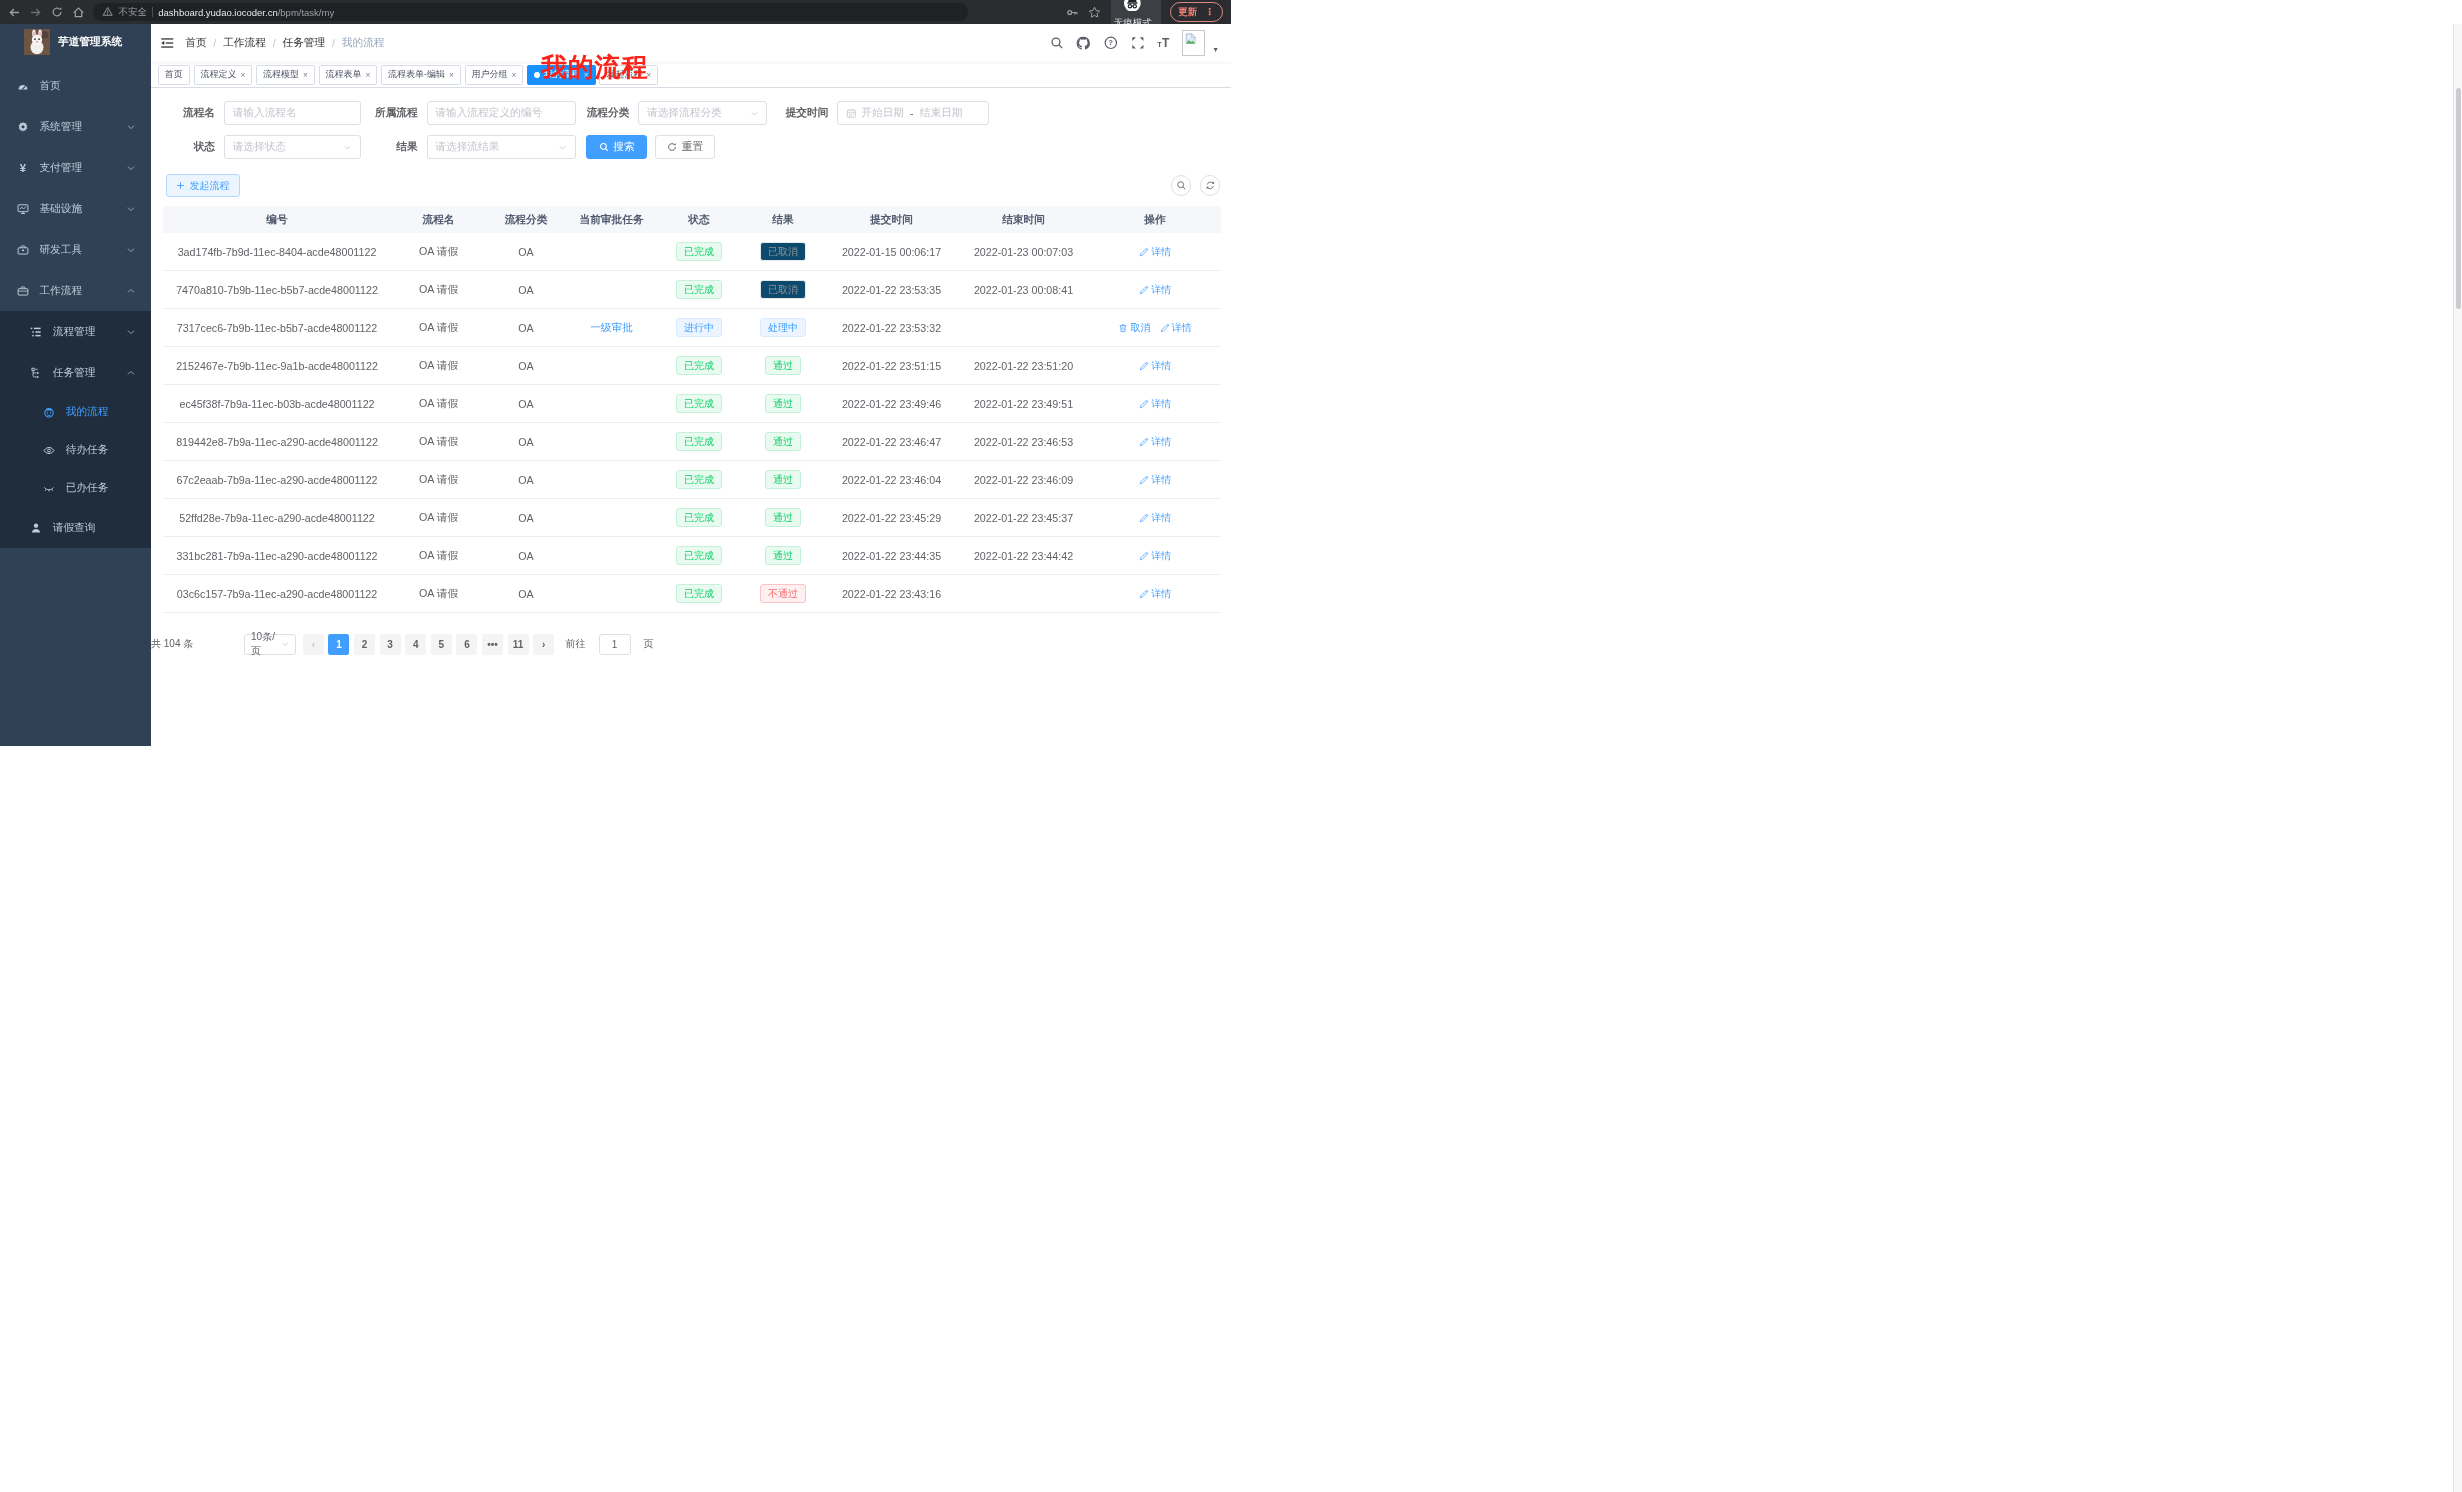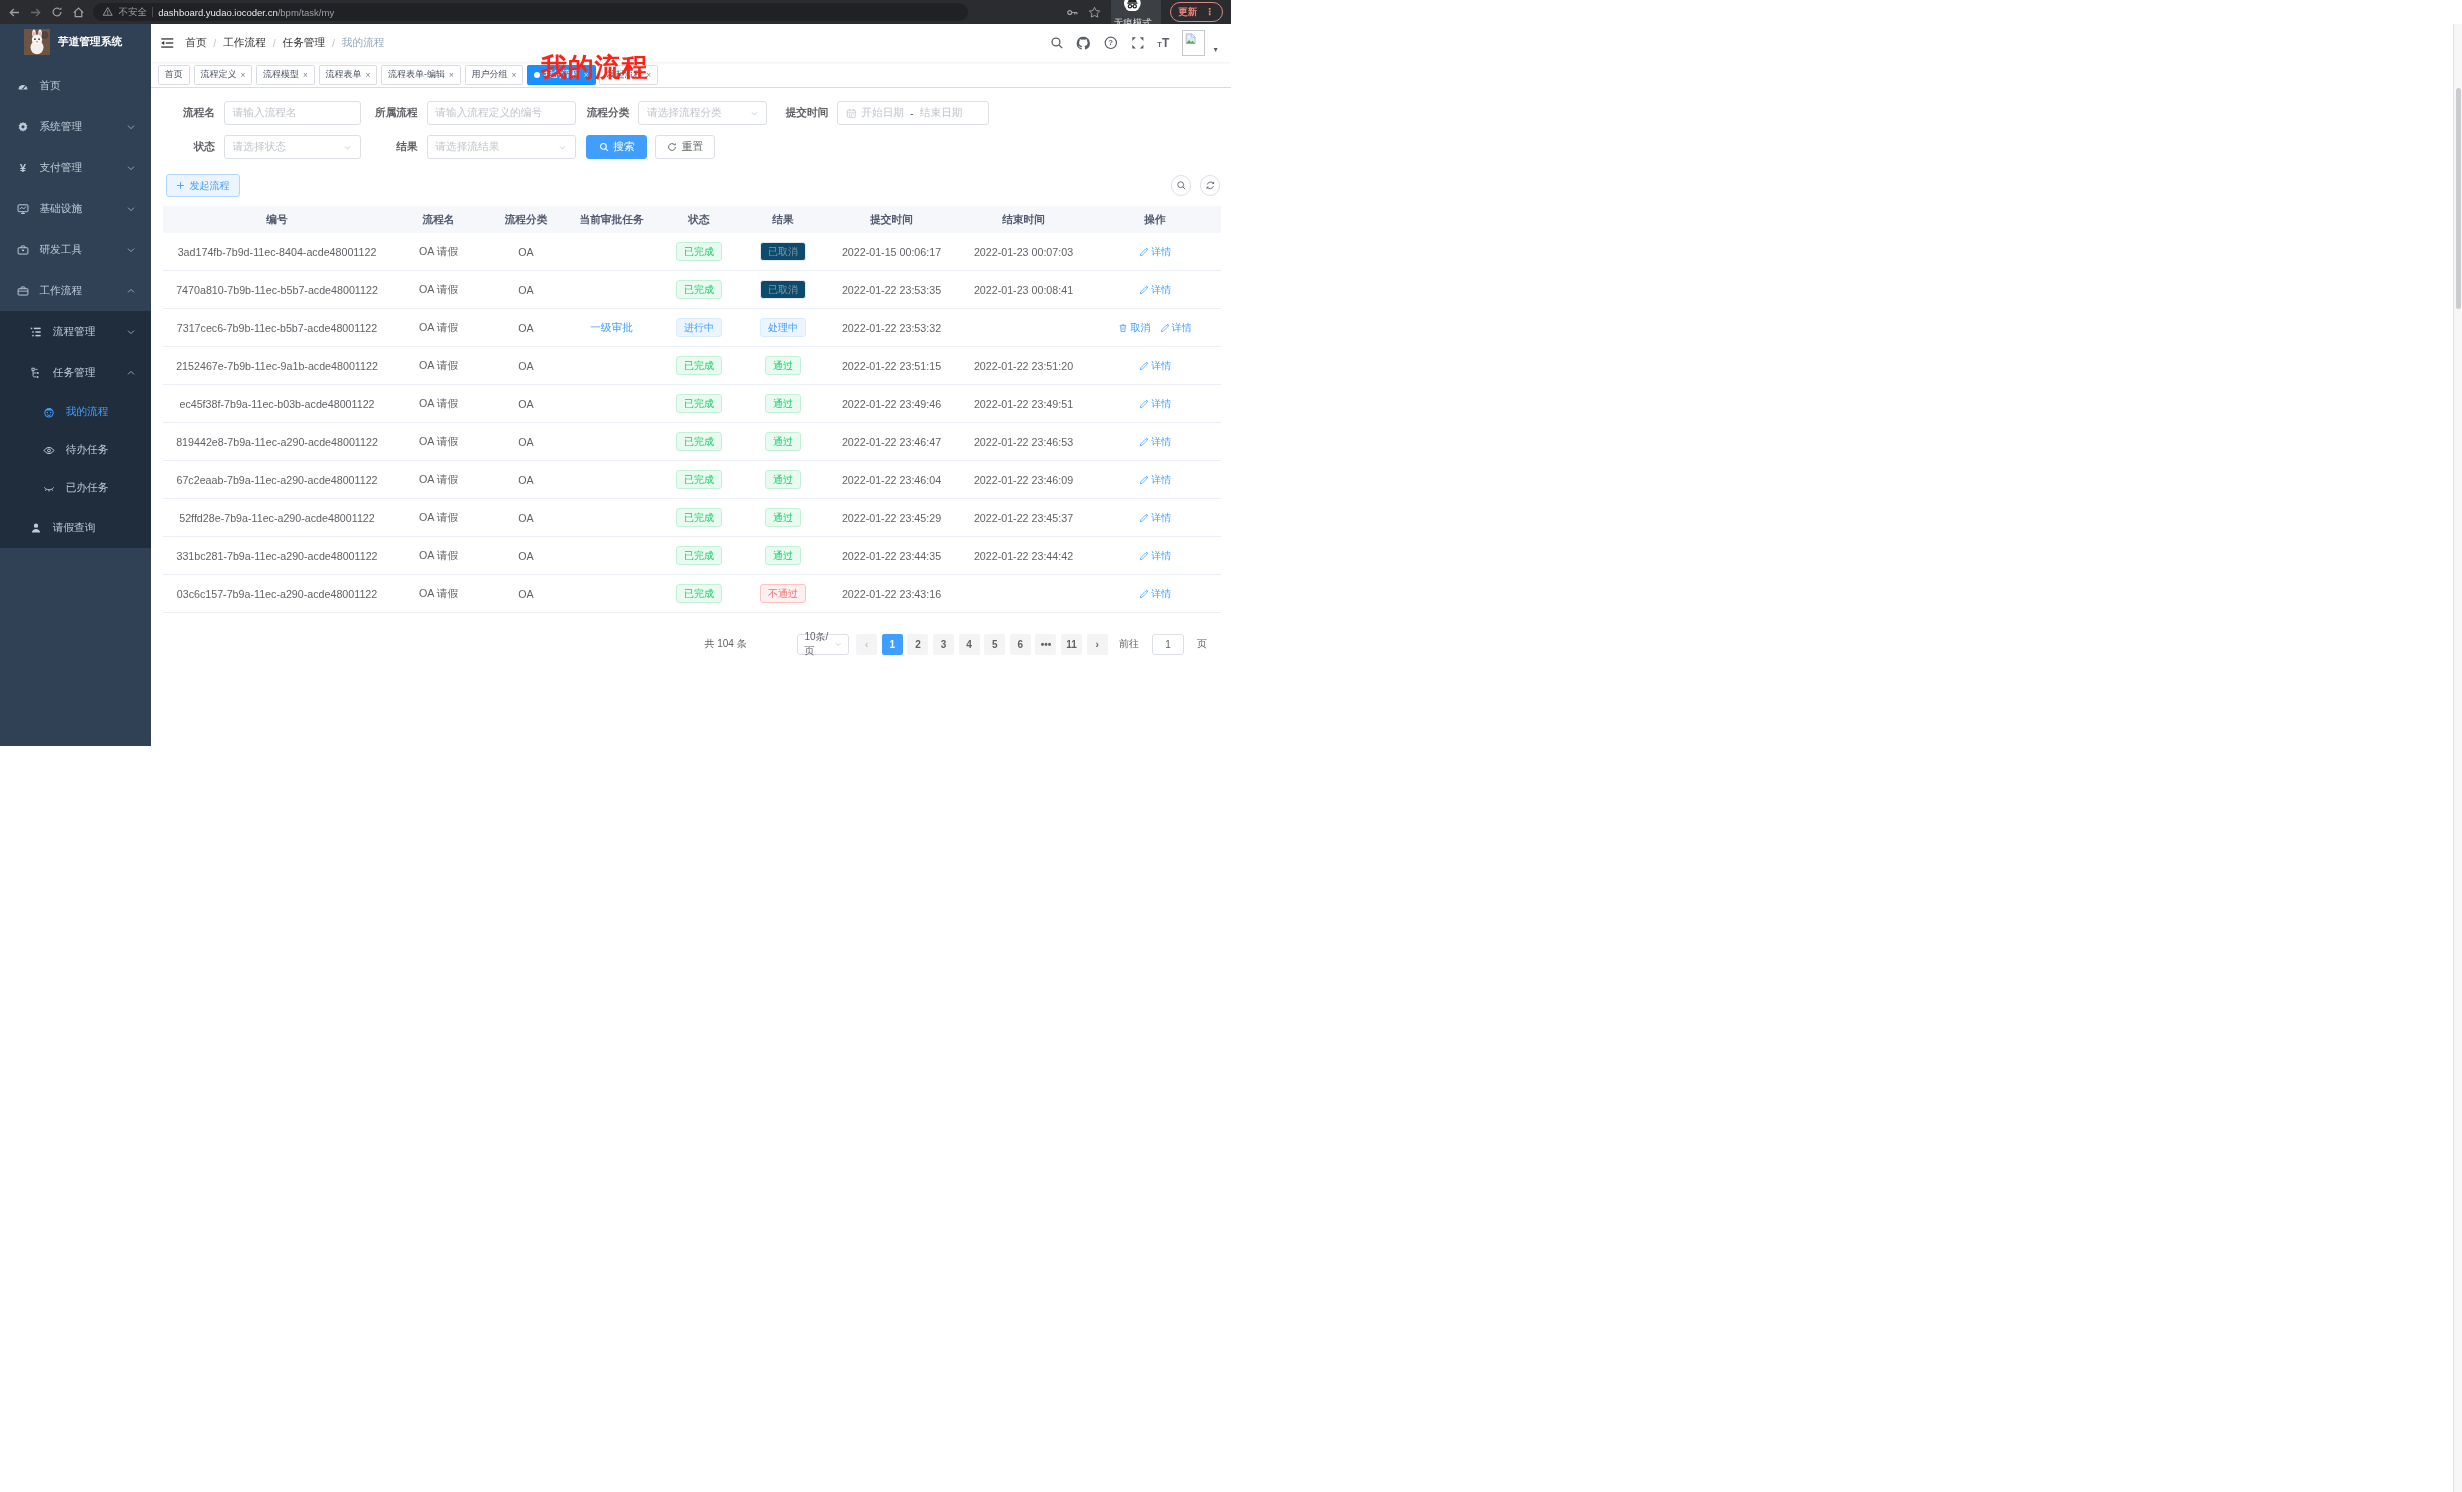--- a/index.html
+++ b/index.html
@@ -99,21 +99,21 @@
   .badge{display:inline-block; padding:0.8px 6.8px; border:0.8px solid transparent; border-radius:3px; font-size:10px; line-height:15px;}
   .b-success{color:#13ce66; background:#e9fbf1; border-color:#c3f1d8;}
   .b-info{color:#909399; background:#0c4a6e; border-color:#e9e9eb;text-align:right;}
   .b-primary{color:#409eff; background:#ecf5ff; border-color:#d9ecff;}
   .b-danger{color:#f56c6c; background:#fef0f0; border-color:#fbc4c4;}
   .link{color:var(--accent); cursor:pointer; display:inline-flex; align-items:center; gap:2.3px; font-size:10px;}
   .task-link{font-size:10.7px;}
   .actions{display:inline-flex; gap:9px; justify-content:center;}
 
   
-  .pagination{display:flex; align-items:center; justify-content:flex-end; gap:6.8px; margin:20.5px 24px 0 0;
+  .pagination{display:flex; align-items:center; justify-content:flex-start; gap:6.8px; margin:20.5px 24px 0 0;
     font-size:10px; color:#606266;}
   .psel{width:52px; height:21px; border:0.8px solid var(--border); border-radius:3px; display:flex;
     align-items:center; padding:0 6px; color:#606266; cursor:pointer;margin-left:44px;}
   .psel .chev-d{margin-left:auto; color:var(--ph);}
   .pager{display:flex; align-items:center; gap:4.6px;}
   .pbtn{min-width:21px; height:21px; padding:0 3px; background:#f4f4f5; border-radius:2.3px; display:flex;
     align-items:center; justify-content:center; color:#606266; font-weight:700; cursor:pointer; font-size:10px;}
   .pbtn.active{background:var(--accent); color:#fff;}
   .pbtn.disabled{color:#c0c4cc; cursor:default;}
   .goto{display:flex; align-items:center; gap:13px; margin-left:4.6px;}

